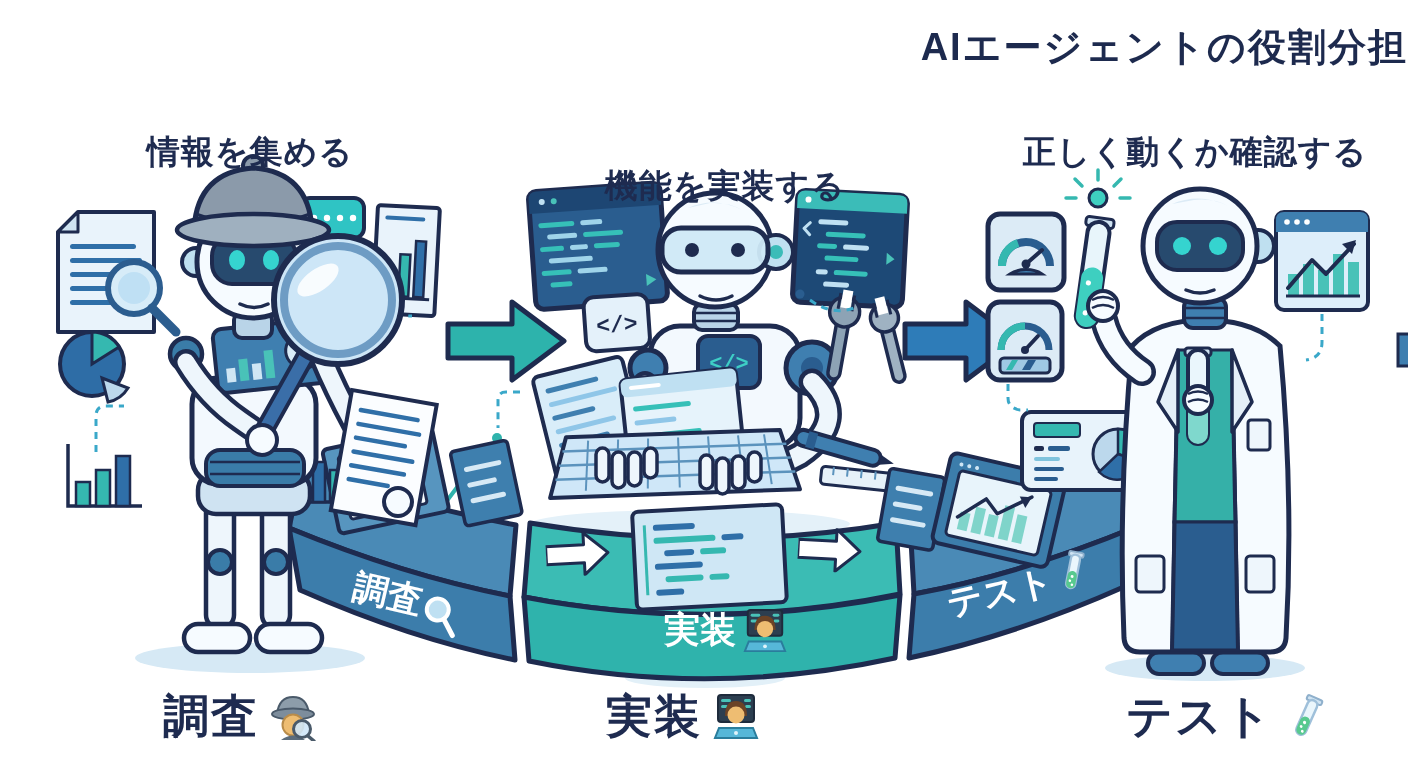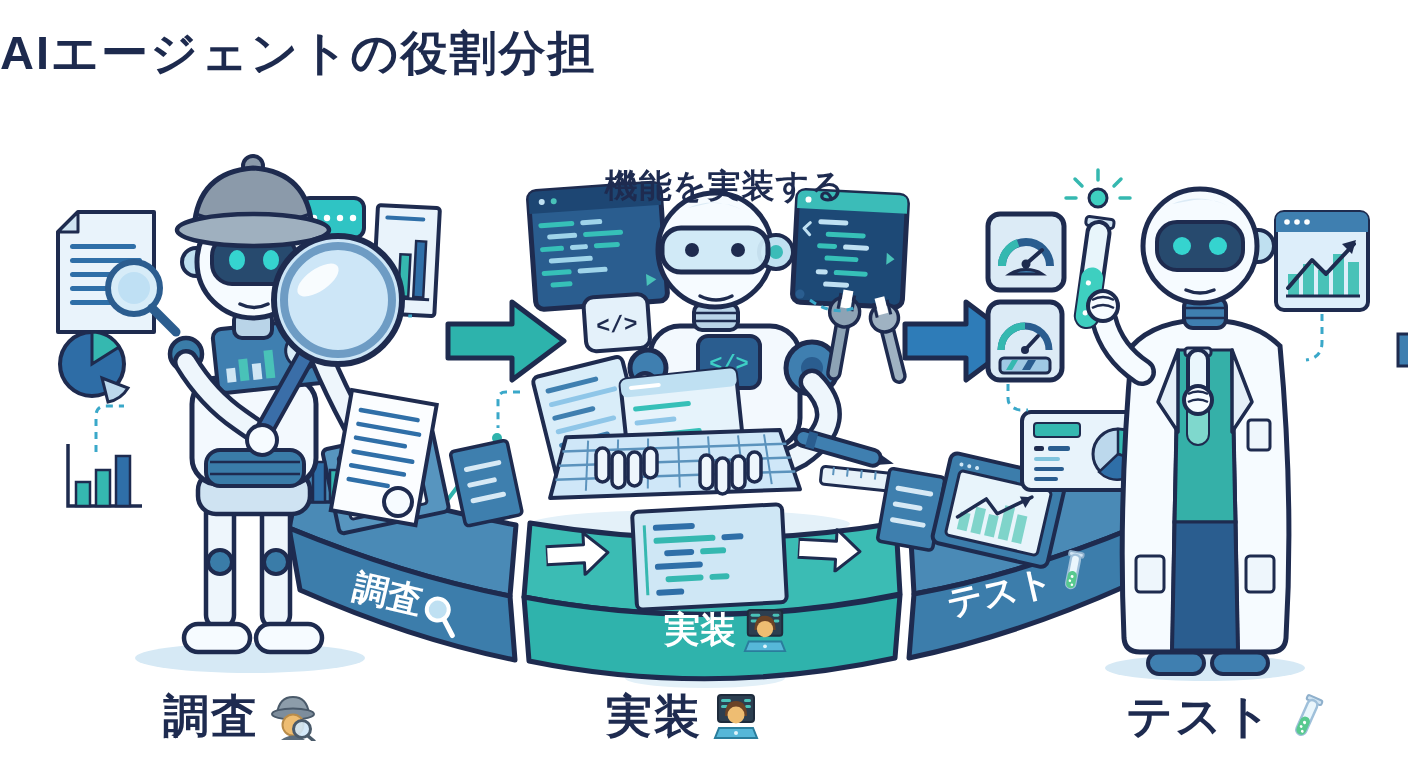--- a/index.html
+++ b/index.html
@@ -1,19 +1,19 @@
 <!DOCTYPE html>
 <html><head>
 <meta charset="utf-8">
 <style>
   html,body{margin:0;padding:0;background:#ffffff;}
   .canvas{position:relative;width:1408px;height:768px;background:#ffffff;overflow:hidden;
           font-family:"Liberation Sans","DejaVu Sans",sans-serif;}
-  .title{position:absolute;top:22px;left:0;width:100%;text-align:left;
-         font-size:47px;font-weight:900;color:#1d2a4e;letter-spacing:2px;white-space:nowrap;}
+  .title{position:absolute;top:22px;left:0;width:100%;text-align:right;
+         font-size:38px;font-weight:900;color:#1d2a4e;letter-spacing:2px;white-space:nowrap;}
   .stage-header{position:absolute;top:130px;font-size:33px;font-weight:900;color:#1e2b50;
                 text-align:center;white-space:nowrap;letter-spacing:1px;}
   .hdr-research{left:70px;width:360px;}
   .hdr-implement{left:545px;width:360px;margin-top:34px;}
   .hdr-test{left:1000px;width:390px;}
   .scene-svg{position:absolute;left:0;top:0;width:1408px;height:768px;}
   .bottom-label{position:absolute;top:686px;display:flex;align-items:center;gap:10px;
                 font-size:46px;font-weight:900;color:#1e2b50;letter-spacing:2px;}
   .bl-research{left:163px;}
   .bl-implement{left:606px;}
@@ -550,21 +550,23 @@
           <rect x="-10" y="48" width="20" height="46" rx="10" fill="#7fd8cd"></rect>
         </g>
         <circle cx="1198" cy="400" r="14" fill="#f6fbff" stroke="#1e2b4f" stroke-width="4"></circle>
         <path d="M1188,394 Q1198,389 1208,394 M1188,402 Q1198,397 1208,402" fill="none" stroke="#1e2b4f" stroke-width="2.5"></path>
       </g>
     </g>
   </svg>
 
   <div class="title">AIエージェントの役割分担</div>
 
+  <div class="stage-header hdr-research">情報を集める</div>
   <div class="stage-header hdr-implement">機能を実装する</div>
+  <div class="stage-header hdr-test">正しく動くか確認する</div>
 
   <div class="bottom-label bl-research">
     <span>調査</span>
     <svg class="mini-icon" viewBox="0 0 48 48">
         <use href="#icon-detective"></use>
       </svg>
   </div>
   <div class="bottom-label bl-implement">
     <span>実装</span>
     <svg class="mini-icon" viewBox="0 0 48 48">

